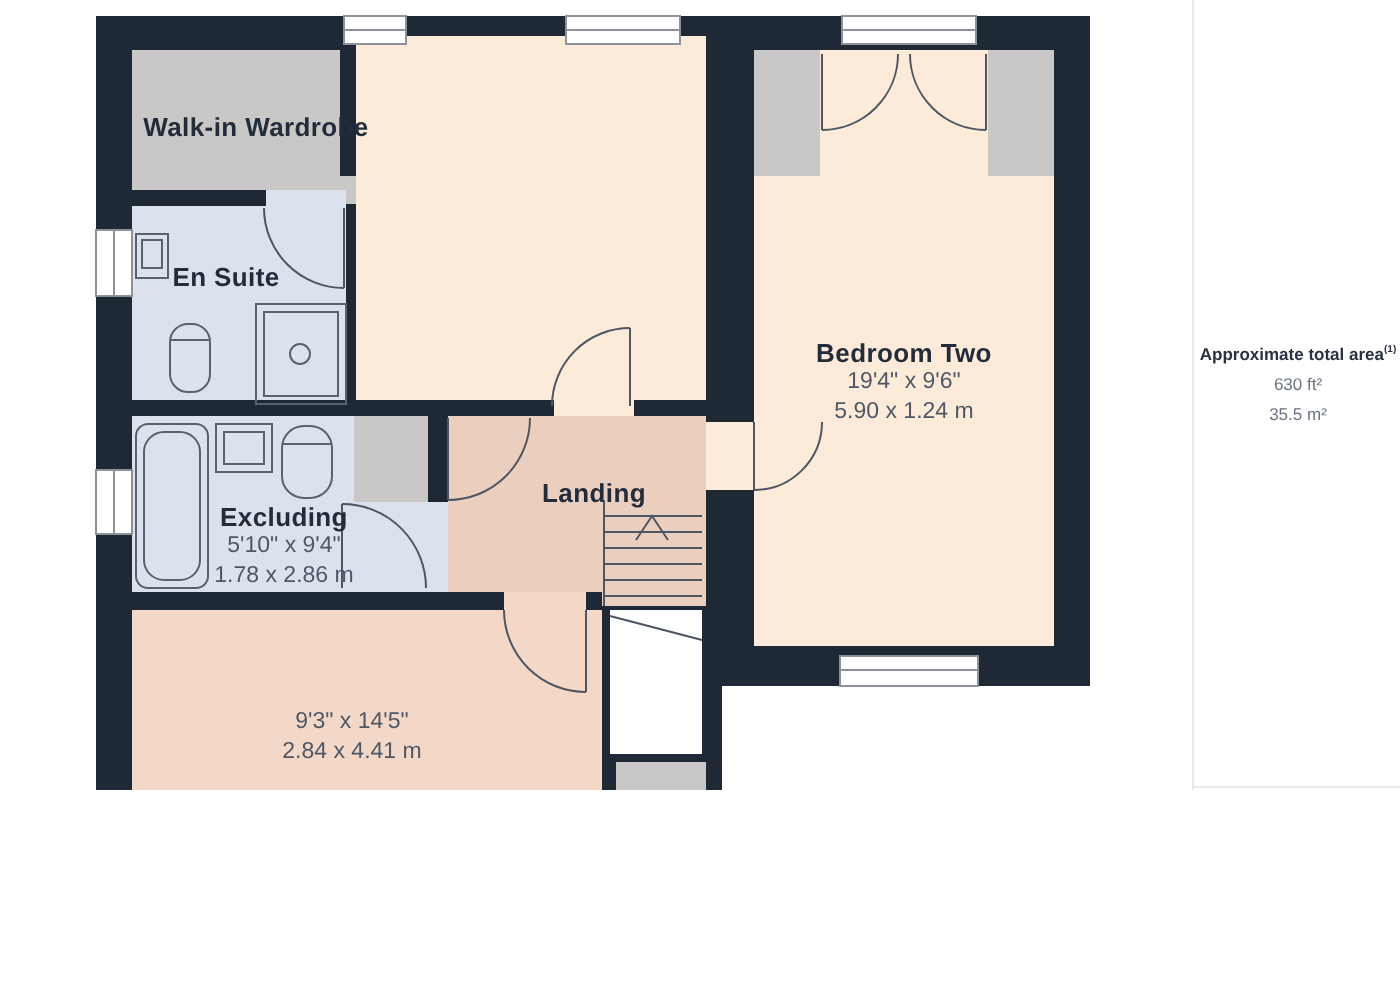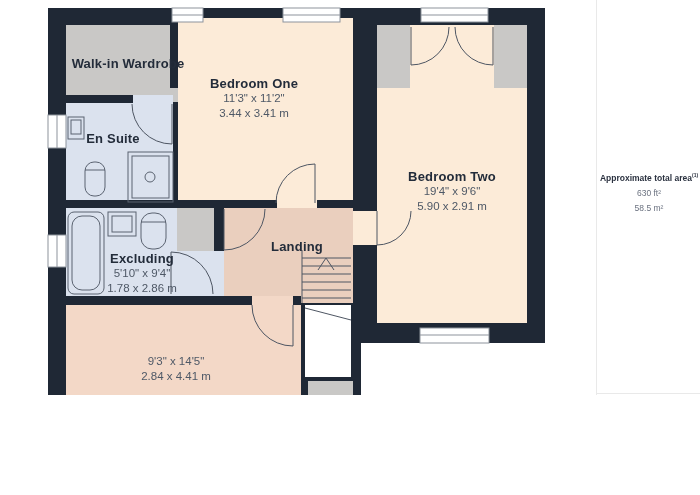--- a/index.html
+++ b/index.html
@@ -190,48 +190,43 @@
         </g>
     </g>
   </svg>
 
   <div class="rlabel" style="left:128px;top:56px">
     <div class="rname">Walk-in Wardrobe</div>
   </div>
   <div class="rlabel" style="left:113px;top:131px">
     <div class="rname">En Suite</div>
   </div>
-  <div class="rlabel" style="left:254px;top:76px">
-    <div class="rname">Bedroom One</div>
-    <div class="rdim">11'3" x 11'2"</div>
-    <div class="rdim">3.44 x 3.41 m</div>
-  </div>
   <div class="rlabel" style="left:452px;top:169px">
     <div class="rname">Bedroom Two</div>
     <div class="rdim">19'4" x 9'6"</div>
-    <div class="rdim">5.90 x 2.91 m</div>
+    <div class="rdim">5.90 x 1.24 m</div>
   </div>
   <div class="rlabel" style="left:142px;top:251px">
     <div class="rname">Excluding</div>
     <div class="rdim">5'10" x 9'4"</div>
     <div class="rdim">1.78 x 2.86 m</div>
   </div>
   <div class="rlabel" style="left:297px;top:239px">
     <div class="rname">Landing</div>
   </div>
   <div class="rlabel" style="left:176px;top:354px">
     <div class="rdim">9'3" x 14'5"</div>
     <div class="rdim">2.84 x 4.41 m</div>
   </div>
 
   <div class="panel">
     <div class="area-block">
       <div class="area-heading"><span>Approximate total area</span><sup>(1)</sup></div>
       <div class="area-val">630 ft²</div>
-      <div class="area-val">58.5 m²</div>
+      <div class="area-val">35.5 m²</div>
     </div>
     <div class="hline" style="top:393px"></div>
     <div class="footnote">(1) Excluding balconies and terraces</div>
     <div class="hline" style="top:419px"></div>
     <div class="disclaimer">Calculations reference the RICS IPMS 3C standard. Measurements are approximate and not to scale. This floor plan is intended for illustration only.</div>
     <div class="brand"><span class="b1">GIRAFFE</span><span class="b2">360</span></div>
   </div>
 
   <svg class="compass" width="46" height="50" viewBox="0 0 46 50">
     <g transform="rotate(20 22 26)">

